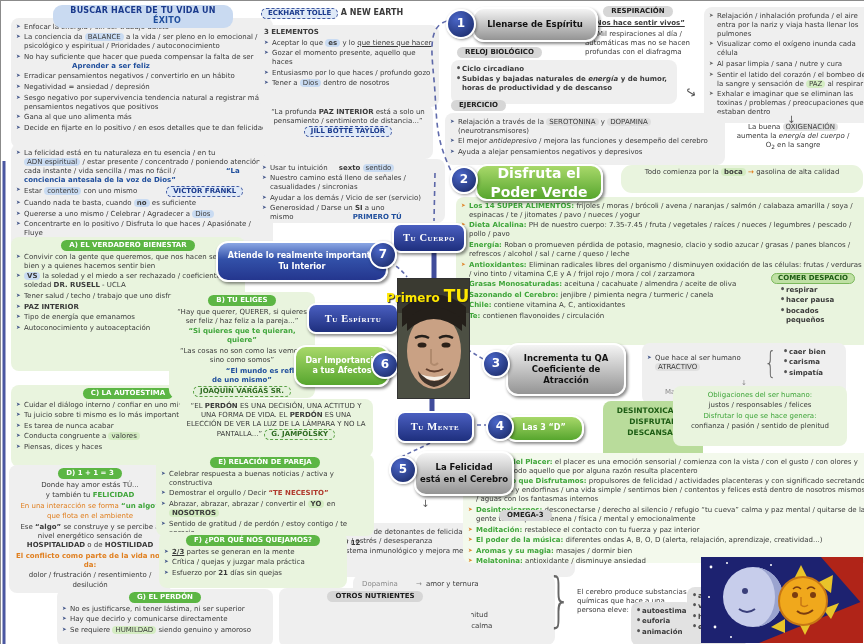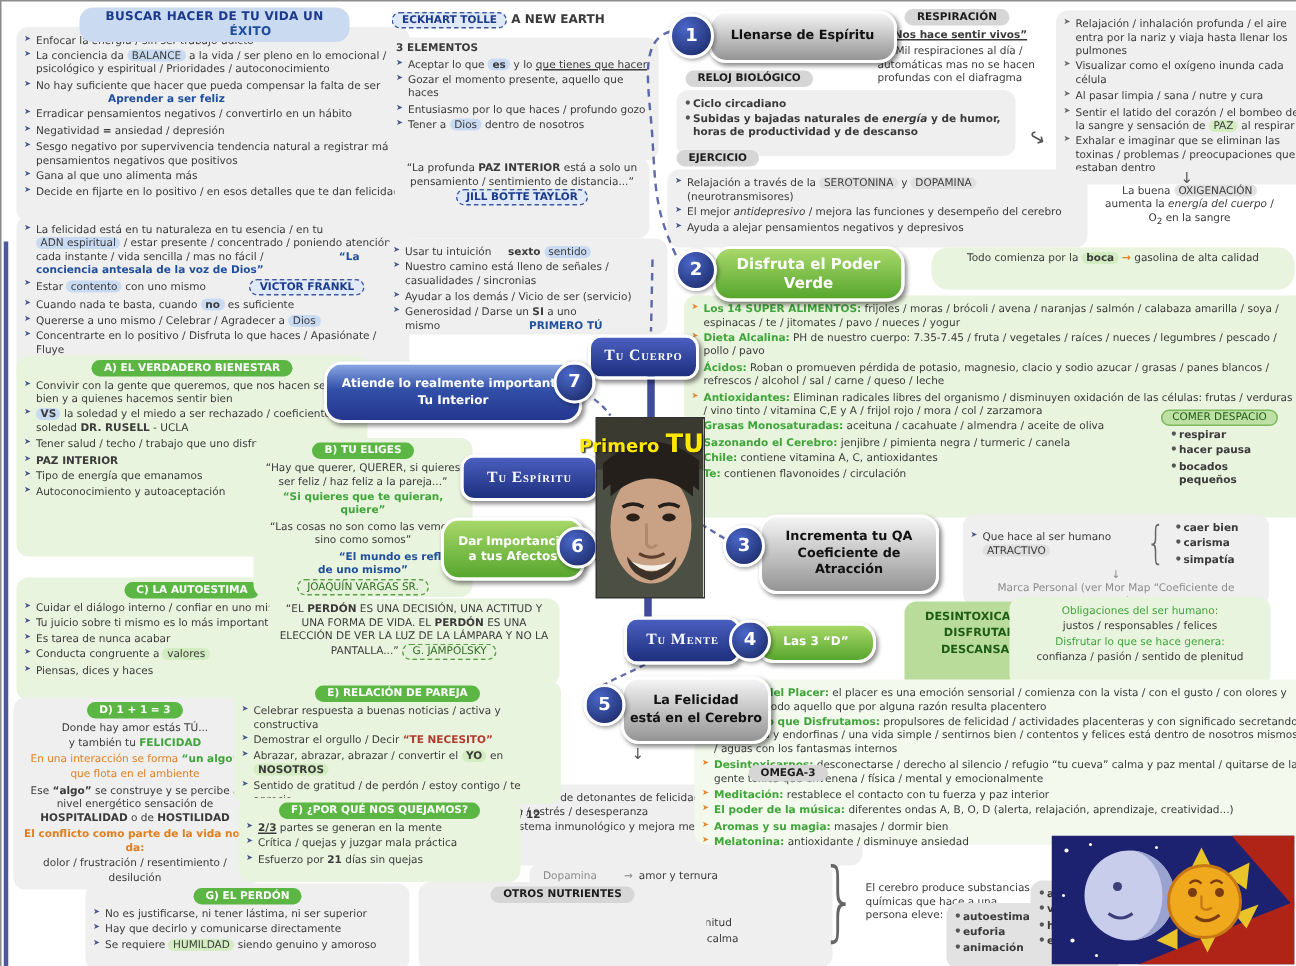--- a/index.html
+++ b/index.html
@@ -16,21 +16,21 @@
   .arr-dk .li::before{color:#666;}
   .dots .li{padding-left:6px;font-weight:bold;}
   .dots .li::before{content:"•";font-size:8px;color:#555;top:-1px;}
   .plain .li{padding-left:0;text-align:center;}
   .plain .li::before{content:none;}
   .ctr{text-align:center;}
   .pill{display:inline-block;background:#5cb644;color:#fff;font-weight:bold;border-radius:9px;padding:1px 8px;font-size:7px;}
   .pill.gray{background:#d6d6d6;color:#1c1c1c;}
   .pill.blue{background:#c9daf1;color:#1b3a8c;font-size:8px;letter-spacing:.2px;}
   .pillb{display:inline-block;border:1px dashed #3d56a0;border-radius:9px;padding:0 6px;background:#dfe9f7;color:#1b3a8c;font-weight:bold;}
-  .pillg{display:inline-block;border:1px dashed #58a043;border-radius:9px;padding:0 6px;background:#e4f2da;color:#2f6b22;font-weight:normal;}
+  .pillg{display:inline-block;border:1px dashed #58a043;border-radius:9px;padding:0 6px;background:#e4f2da;color:#2f6b22;font-weight:bold;}
   .chip{background:#c9dbf2;border-radius:5px;padding:0 3px;white-space:nowrap;}
   .chip.g{background:#d4ecc2;}
   .chip.k{background:#e0e0e0;}
   .bl{color:#1f4e9c;margin-left:48px;} .gr{color:#3fa53a;} .or{color:#e07f1f;} .red{color:#b03a2e;}
   .node{position:absolute;border-radius:12px;color:#fff;text-align:center;font-weight:bold;
     box-shadow:1.5px 2px 3px rgba(0,0,0,.45);border:2px solid #fff;display:flex;align-items:center;justify-content:center;z-index:4;}
   .node.blue{background:linear-gradient(#8aa6e4,#3250a8 45%,#24368e);font-size:8px;}
   .node.navy{background:linear-gradient(#4a5fc0,#1e2f7e);font-family:"Liberation Serif",serif;
     font-variant:small-caps;letter-spacing:.6px;font-size:10.5px;border-radius:9px;}
   .node.green{background:linear-gradient(#a8d86a,#57a62e);font-size:8px;}
@@ -176,21 +176,21 @@
         <div class="li">“Hay que querer, QUERER, si quieres ser feliz / haz feliz a la pareja...”</div>
         <div class="li"><b class="gr">“Si quieres que te quieran, quiere”</b></div>
         <div class="li">“Las cosas no son como las vemos, sino como somos”</div>
         <div class="li"><b class="bl">“El mundo es reflejo de uno mismo”</b></div>
       </div>
     <span class="pillg">JOAQUÍN VARGAS SR.</span>
   </div>
 
   <div class="node navy" style="left:391px;top:222px;width:70px;height:26px">Tu Cuerpo</div>
   <div class="node navy" style="left:306px;top:302px;width:88px;height:27px">Tu Espíritu</div>
-  <div class="node navy" style="left:415px;top:410px;width:74px;height:28px">Tu Mente</div>
+  <div class="node navy" style="left:395px;top:410px;width:74px;height:28px">Tu Mente</div>
 
   <div class="node green" style="left:293px;top:344px;width:92px;height:38px">
     <span>Dar Importancia<br>a tus Afectos</span>
   </div>
   <div class="numc" style="left:370px;top:350px">6</div>
 
   <div class="abs" style="left:397px;top:278px;width:71px;height:119px;z-index:6;box-shadow:0 0 0 1px #333">
     <svg width="71" height="119" viewBox="0 0 71 119">
       <rect width="71" height="119" fill="#4c4f43"></rect>
       <rect width="71" height="34" fill="#3a3a31"></rect>
@@ -240,29 +240,29 @@
     </div>
 
   <div class="abs" style="left:450px;top:99px;z-index:2"><span class="pill gray">EJERCICIO</span></div>
   <div class="box" style="left:444px;top:112px;width:270px;height:46px">
       <div class="li">Relajación a través de la <span class="chip k">SEROTONINA</span> y <span class="chip k">DOPAMINA</span> (neurotransmisores)</div>
       <div class="li">El mejor <i>antidepresivo</i> / mejora las funciones y desempeño del cerebro</div>
       <div class="li">Ayuda a alejar pensamientos negativos y depresivos</div>
     </div>
 
   <div class="numc" style="left:449px;top:165px">2</div>
-  <div class="node green" style="left:474px;top:163px;width:124px;height:33px;font-size:10px">Disfruta el Poder Verde</div>
+  <div class="node green" style="left:474px;top:163px;width:124px;height:33px;font-size:14px">Disfruta el Poder Verde</div>
 
   <div class="box green ctr" style="left:620px;top:164px;width:232px;height:22px;border-radius:11px">Todo comienza por la <span class="chip g"><b>boca</b></span> <b class="or">→</b> gasolina de alta calidad</div>
 
   <div class="box green arr-or" style="left:455px;top:196px;width:404px;height:142px">
     <div style="width:100%">
         <div class="li"><b class="gr">Los 14 SUPER ALIMENTOS:</b> frijoles / moras / brócoli / avena / naranjas / salmón / calabaza amarilla / soya / espinacas / te / jitomates / pavo / nueces / yogur</div>
         <div class="li"><b class="gr">Dieta Alcalina:</b> PH de nuestro cuerpo: 7.35-7.45 / fruta / vegetales / raíces / nueces / legumbres / pescado / pollo / pavo</div>
-        <div class="li"><b class="gr">Ácidos:</b> Roban o promueven pérdida de potasio, magnesio, clacio y sodio azucar / grasas / panes blancos / refrescos / alcohol / sal / carne / queso / leche</div>
+        <div class="li"><b class="gr">Energía:</b> Roban o promueven pérdida de potasio, magnesio, clacio y sodio azucar / grasas / panes blancos / refrescos / alcohol / sal / carne / queso / leche</div>
         <div class="li"><b class="gr">Antioxidantes:</b> Eliminan radicales libres del organismo / disminuyen oxidación de las células: frutas / verduras / vino tinto / vitamina C,E y A / frijol rojo / mora / col / zarzamora</div>
         <div class="li"><b class="gr">Grasas Monosaturadas:</b> aceituna / cacahuate / almendra / aceite de oliva</div>
         <div class="li"><b class="gr">Sazonando el Cerebro:</b> jenjibre / pimienta negra / turmeric / canela</div>
         <div class="li"><b class="gr">Chile:</b> contiene vitamina A, C, antioxidantes</div>
         <div class="li"><b class="gr">Te:</b> contienen flavonoides / circulación</div>
       </div>
     <div class="abs ctr" style="left:314px;top:76px;width:86px">
       <span class="pillg" style="border-style:solid;border-color:#7cb85c;background:#bfe0a4;color:#1d5c14">COMER DESPACIO</span>
       <div class="dots" style="text-align:left;padding-left:10px">
           <div class="li">respirar</div>
@@ -291,21 +291,21 @@
 
   <div class="numc" style="left:485px;top:412px">4</div>
   <div class="node green" style="left:503px;top:414px;width:76px;height:23px">Las 3 “D”</div>
   <div class="box mgreen plain" style="left:602px;top:400px;width:90px;height:54px;color:#1d5c14;font-weight:bold;font-size:7.5px">
     <div class="plain" style="text-align:left">
         <div class="li">DESINTOXICABLE</div>
         <div class="li">DISFRUTAR</div>
         <div class="li">DESCANSAR</div>
       </div>
   </div>
-  <div class="box green ctr plain" style="left:672px;top:397px;width:164px;height:54px">
+  <div class="box green ctr plain" style="left:672px;top:385px;width:164px;height:54px">
     <div class="plain">
         <div class="li"><span class="gr">Obligaciones del ser humano:</span></div>
         <div class="li">justos / responsables / felices</div>
         <div class="li"><span class="gr">Disfrutar lo que se hace genera:</span></div>
         <div class="li">confianza / pasión / sentido de plenitud</div>
       </div>
   </div>
 
   <div class="numc" style="left:388px;top:455px">5</div>
   <div class="node gray" style="left:413px;top:450px;width:96px;height:41px">

